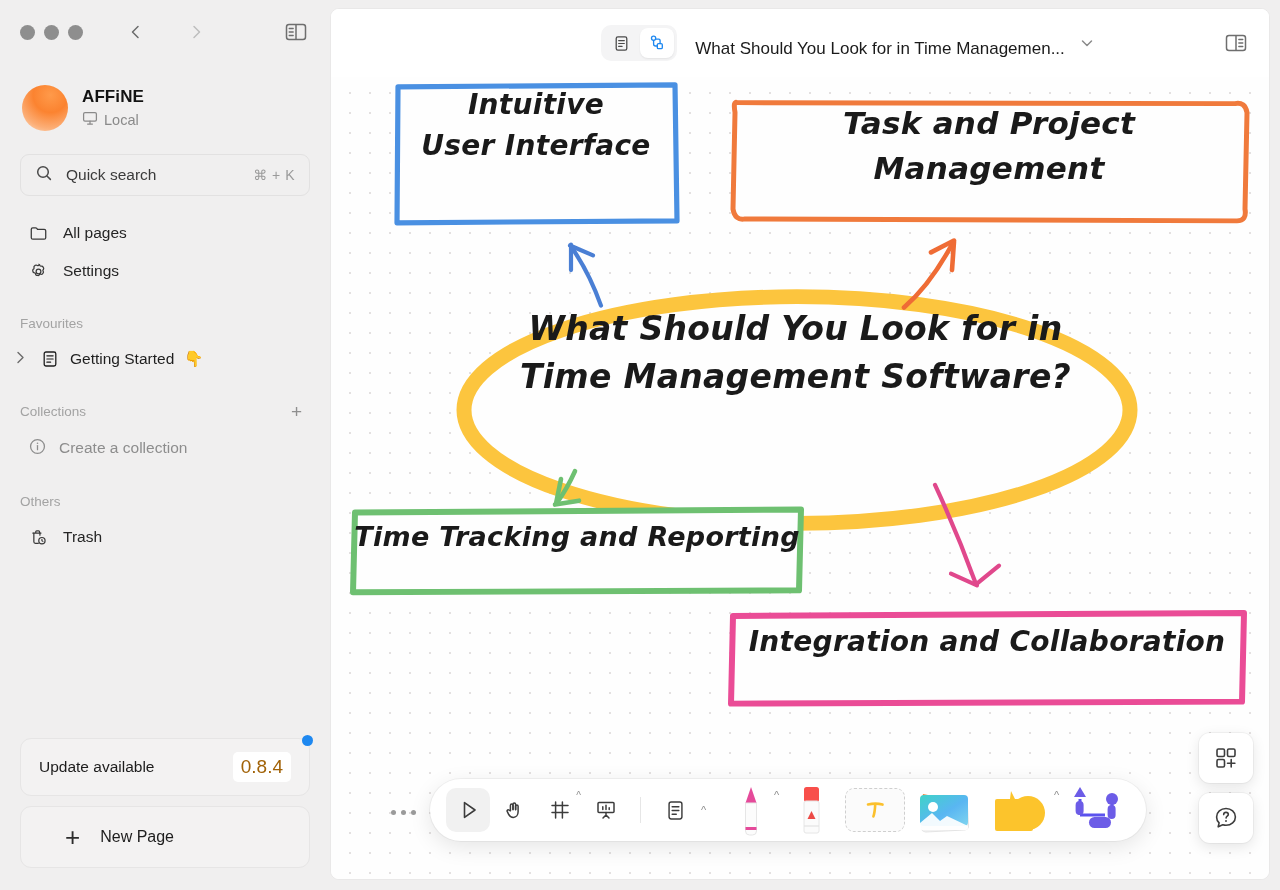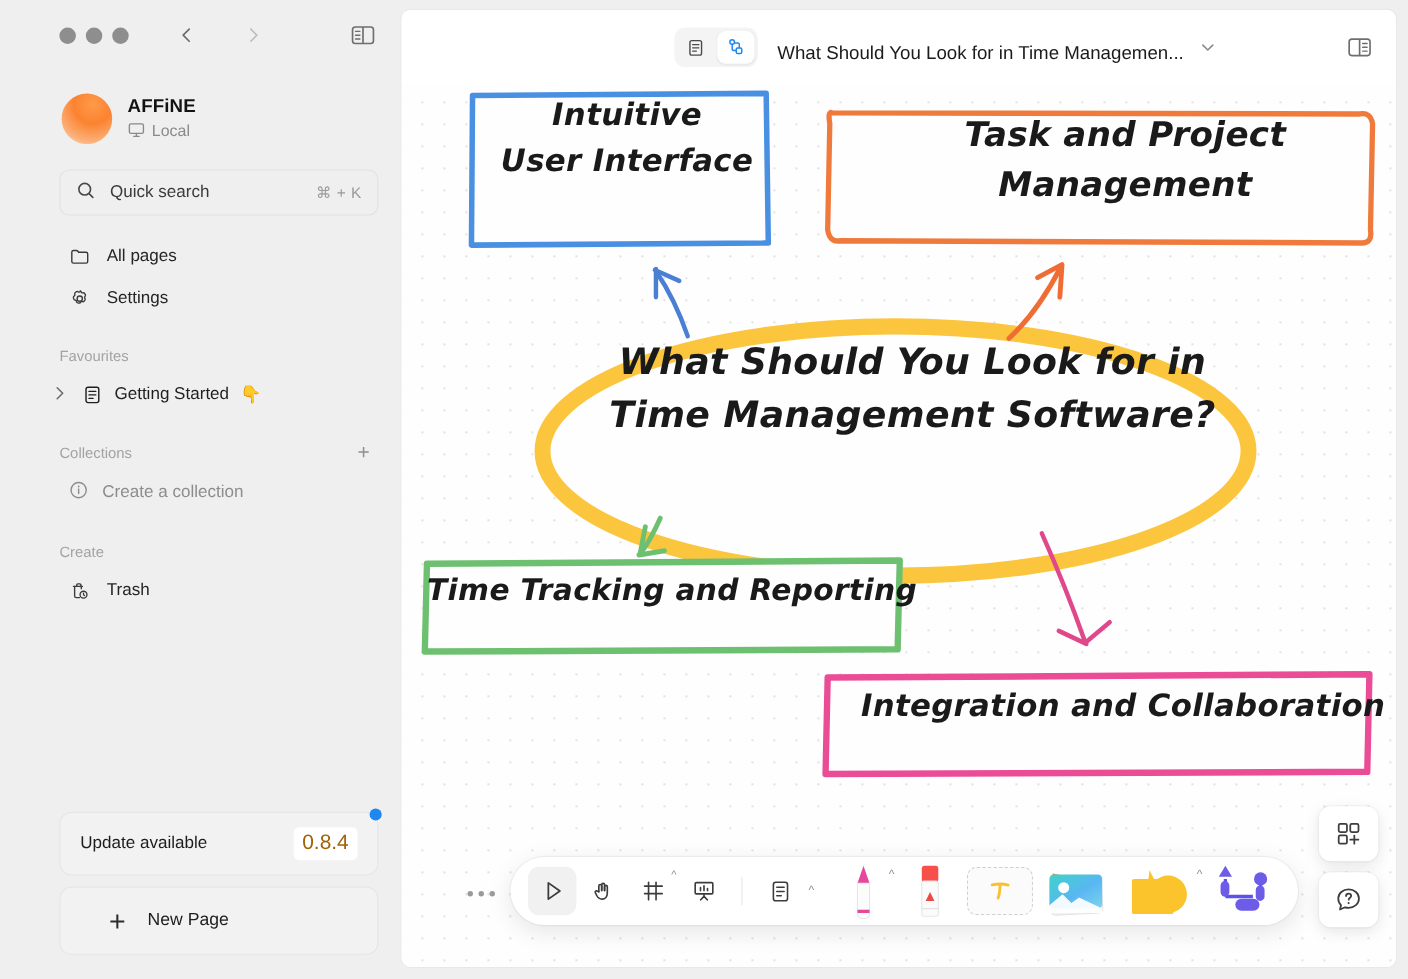--- a/index.html
+++ b/index.html
@@ -17,21 +17,20 @@
     display: flex;
   }
 
   
   .sidebar {
     width: 330px; height: 890px;
     background: #f0efef;
     display: flex; flex-direction: column;
     flex: 0 0 330px;
     position: relative;
-    margin-left: 34px;
   }
   .win-bar {
     height: 64px;
     display: flex; align-items: center;
     padding: 0 20px;
     gap: 0;
   }
   .traffic { display: flex; gap: 9px; align-items: center; }
   .tl { width: 15px; height: 15px; border-radius: 50%; background: #8e8e8e; }
   .navbtns { display: flex; align-items: center; margin-left: 42px; gap: 38px; }
@@ -392,21 +391,21 @@
         <svg width="19" height="19" viewBox="0 0 20 20" fill="none">
           <circle cx="10" cy="10" r="7.3" stroke="currentColor" stroke-width="1.35"></circle>
           <line x1="10" y1="9" x2="10" y2="13.4" stroke="currentColor" stroke-width="1.35" stroke-linecap="round"></line>
           <circle cx="10" cy="6.6" r=".85" fill="currentColor"></circle>
         </svg>
       </span>
       <span>Create a collection</span>
     </div>
 
     <div class="sec-head">
-      <span>Create</span>
+      <span>Others</span>
     </div>
     <div class="nav-list" style="margin-top:0">
       <div class="nav-item">
         <span class="ico">
           <svg width="19" height="19" viewBox="0 0 20 20" fill="none">
             <path d="M4 5.3h8.6M7.1 5.3V4a1 1 0 0 1 1-1h2a1 1 0 0 1 1 1v1.3" stroke="currentColor" stroke-width="1.3" stroke-linecap="round"></path>
             <path d="M5.1 5.3v9.2a1.6 1.6 0 0 0 1.6 1.6h3.1" stroke="currentColor" stroke-width="1.3" stroke-linecap="round"></path>
             <path d="M11.5 5.3v2.2" stroke="currentColor" stroke-width="1.3" stroke-linecap="round"></path>
             <circle cx="13.6" cy="13.3" r="3.3" stroke="currentColor" stroke-width="1.3"></circle>
             <path d="M13.6 11.8v1.6l1 .7" stroke="currentColor" stroke-width="1.2" stroke-linecap="round"></path>

